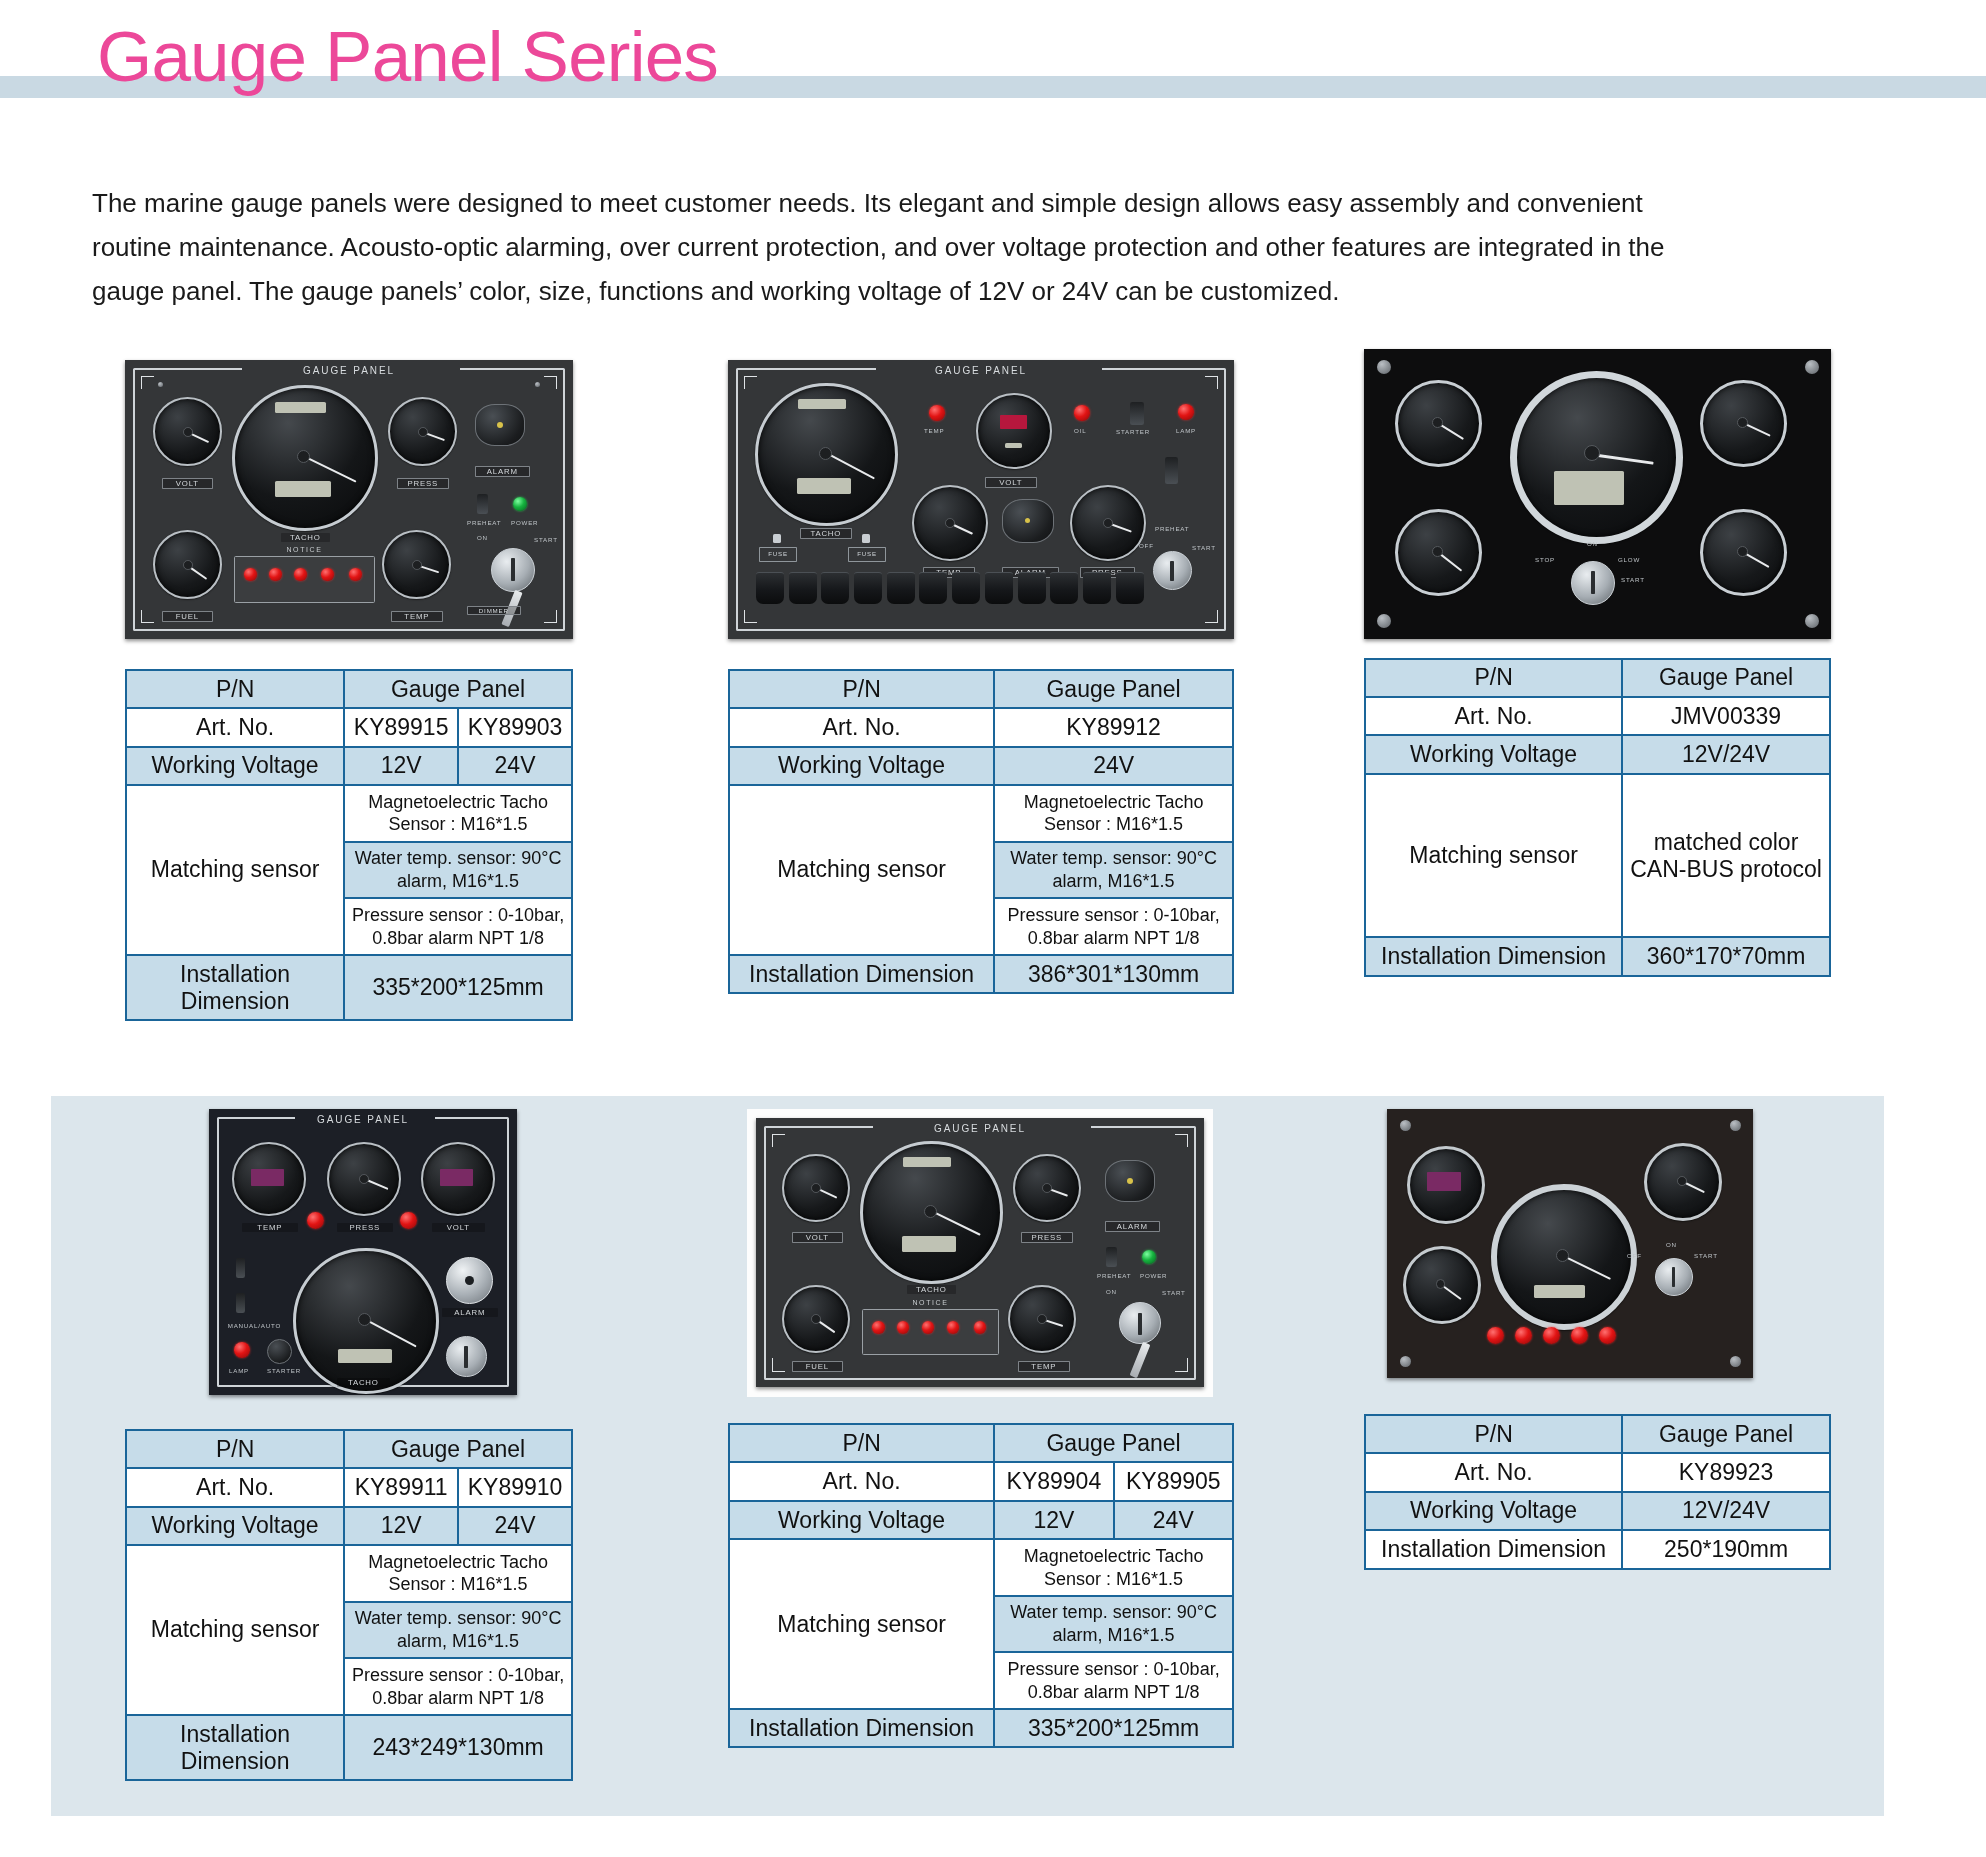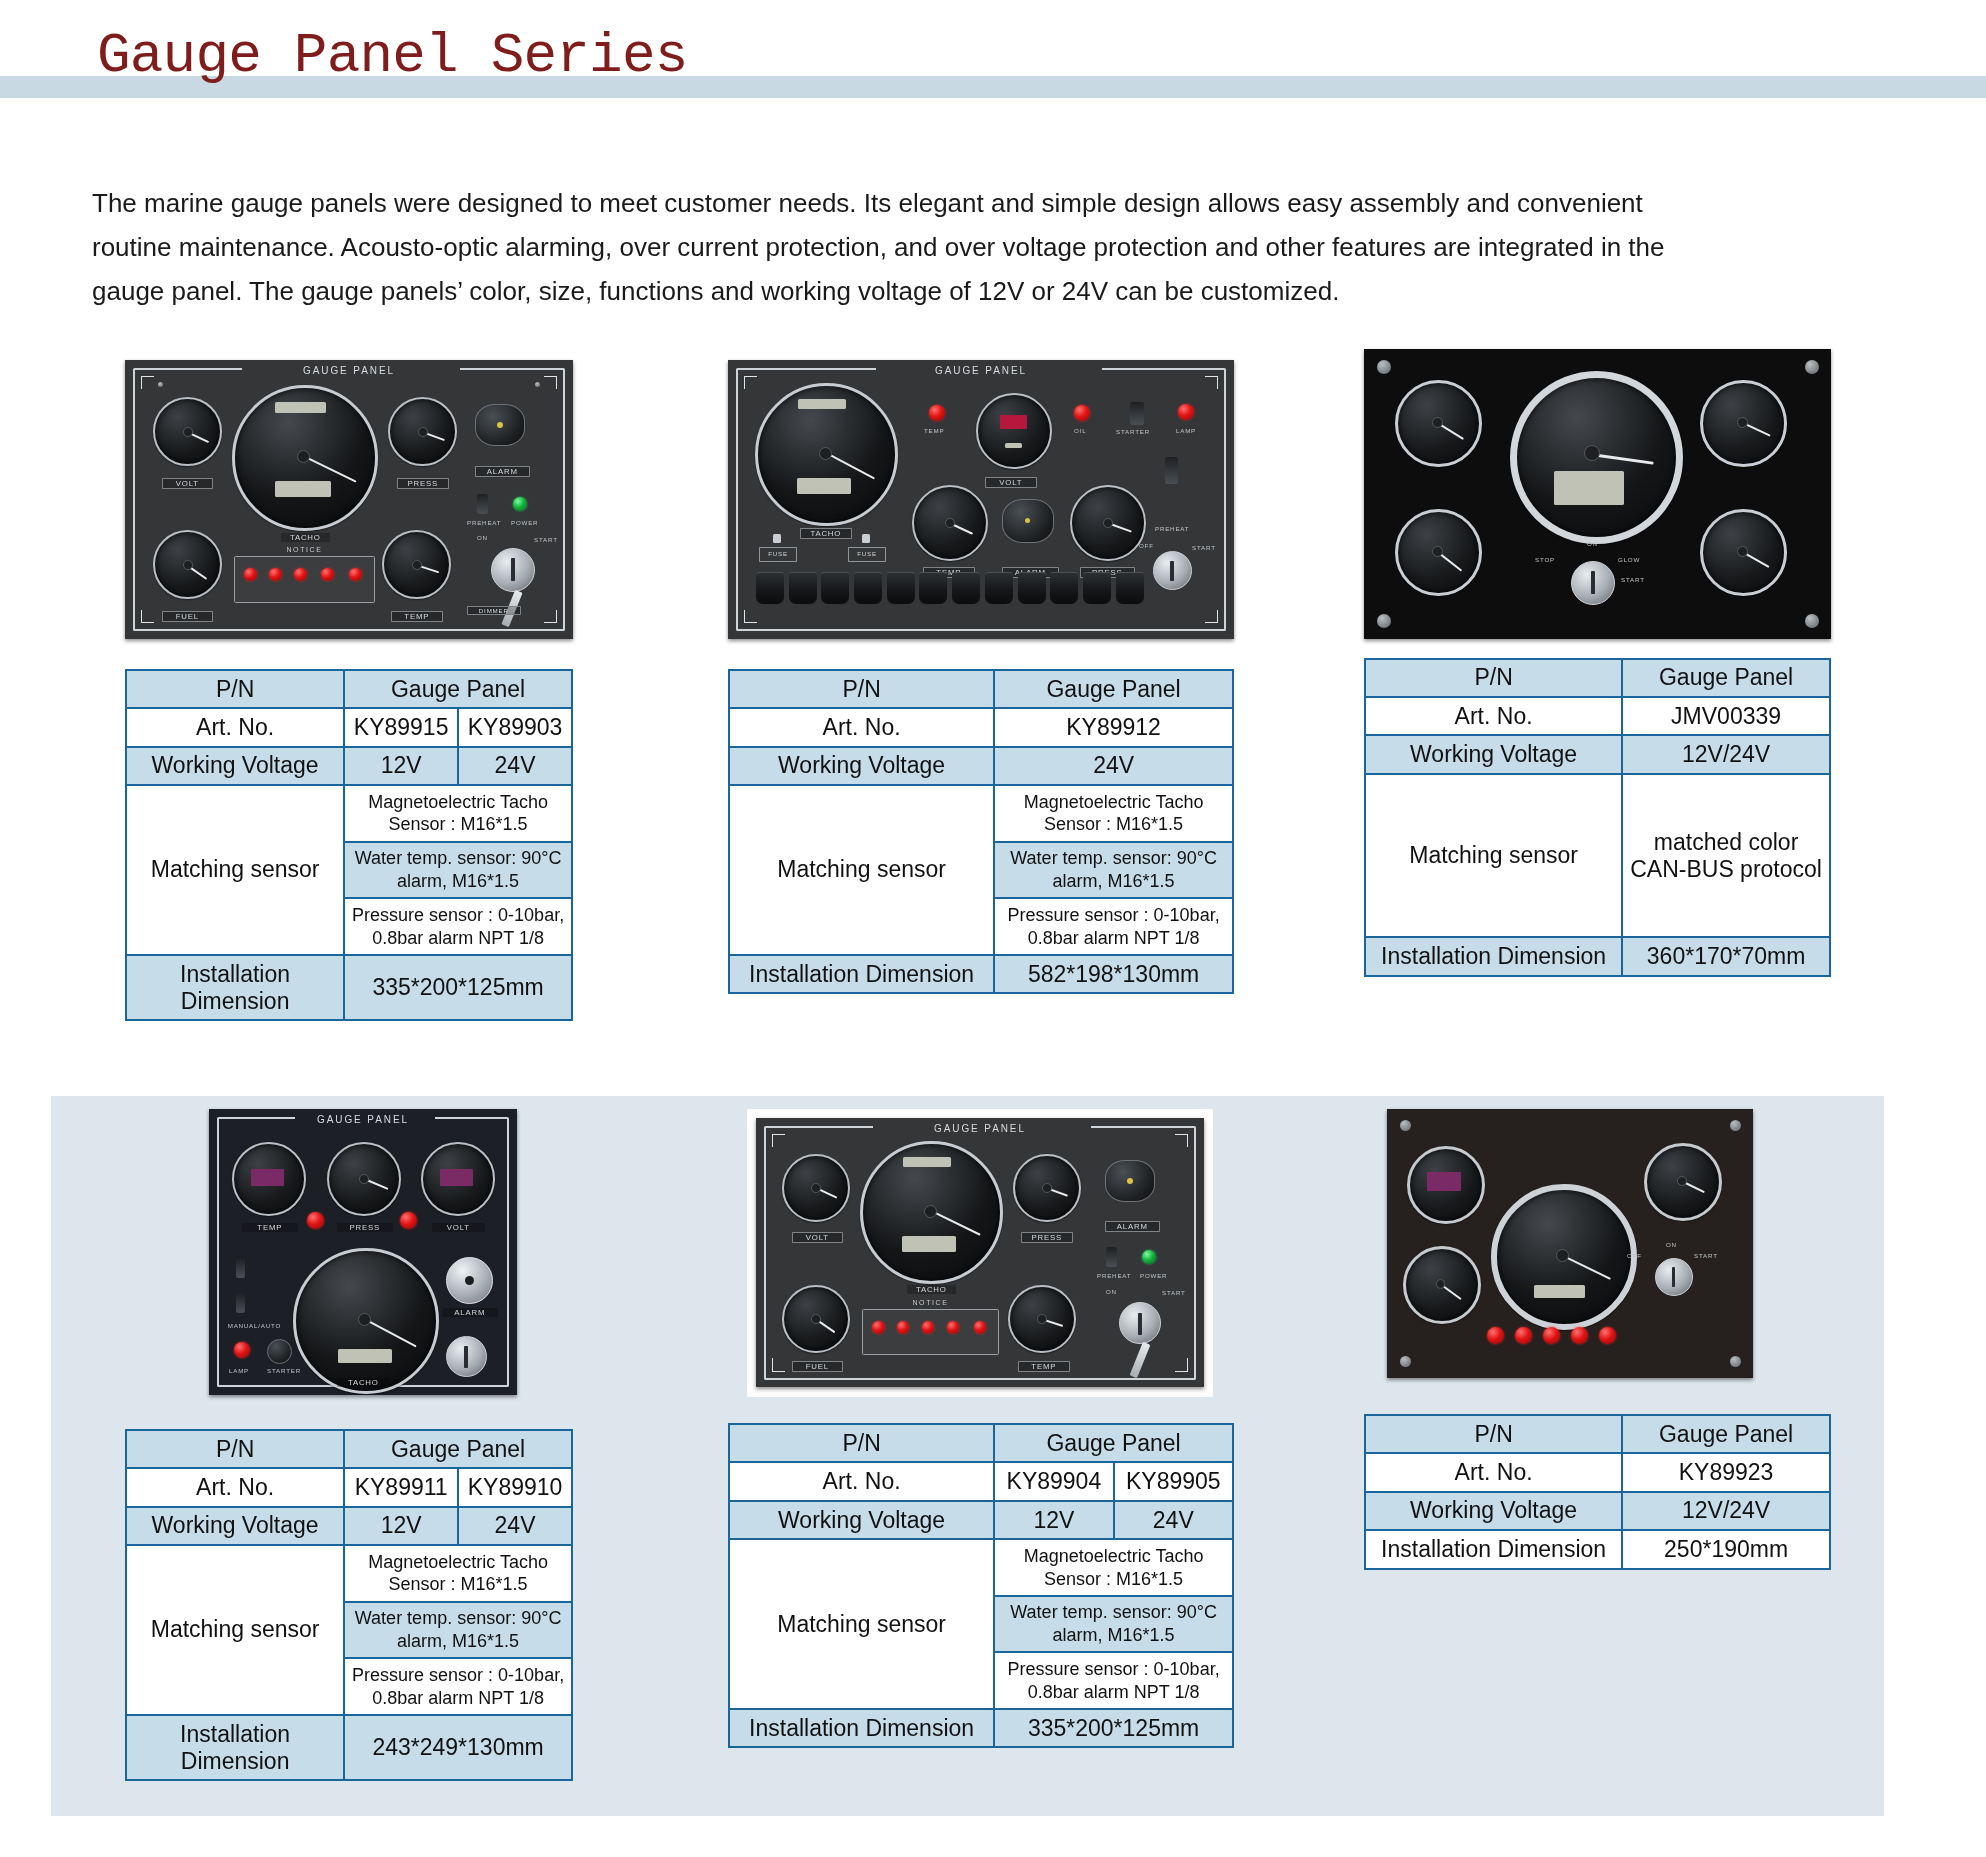--- a/index.html
+++ b/index.html
@@ -11,24 +11,23 @@
     position:relative;
     overflow:hidden;
   }
   
   #title-band{
     position:absolute;left:0;top:76px;width:1986px;height:22px;
     background:#c9d9e3;
   }
   #page-title{
     position:absolute;left:97px;top:12.5px;
-    font-size:56px;line-height:87px;font-weight:400;
-    letter-spacing:-0.8px;color:#7f1d1d;
+    font-size:71px;line-height:87px;font-weight:400;
+    letter-spacing:-0.8px;color:#ec4899;
     white-space:nowrap;
-    font-family:Liberation Mono, monospace;
   }
   #intro{
     position:absolute;left:92px;top:181px;width:1580px;
     font-size:26px;line-height:44px;color:#1a1a1a;
   }
 
   
   #lower-band{
     position:absolute;left:51px;top:1096px;width:1833px;height:720px;
     background:#dce6ec;
@@ -369,21 +368,21 @@
       <td class="sml">Magnetoelectric Tacho Sensor : M16*1.5</td>
     </tr>
     <tr>
       <td class="sml tint">Water temp. sensor: 90°C alarm, M16*1.5</td>
     </tr>
     <tr>
       <td class="sml">Pressure sensor : 0-10bar, 0.8bar alarm NPT 1/8</td>
     </tr>
     <tr>
       <td class="tint">Installation Dimension</td>
-      <td class="tint">582*198*130mm</td>
+      <td class="tint">386*301*130mm</td>
     </tr>
   </tbody>
     </table>
 </div>
 
 <div class="product" style="left:1364px;top:349px;">
   <div class="photo-wrap">
     <div class="panel black" style="width:467px;height:290px;">
       <div class="screw" style="left:12.5px;top:11px;width:14px;height:14px;"></div>
       <div class="screw" style="right:12.5px;top:11px;width:14px;height:14px;"></div>

